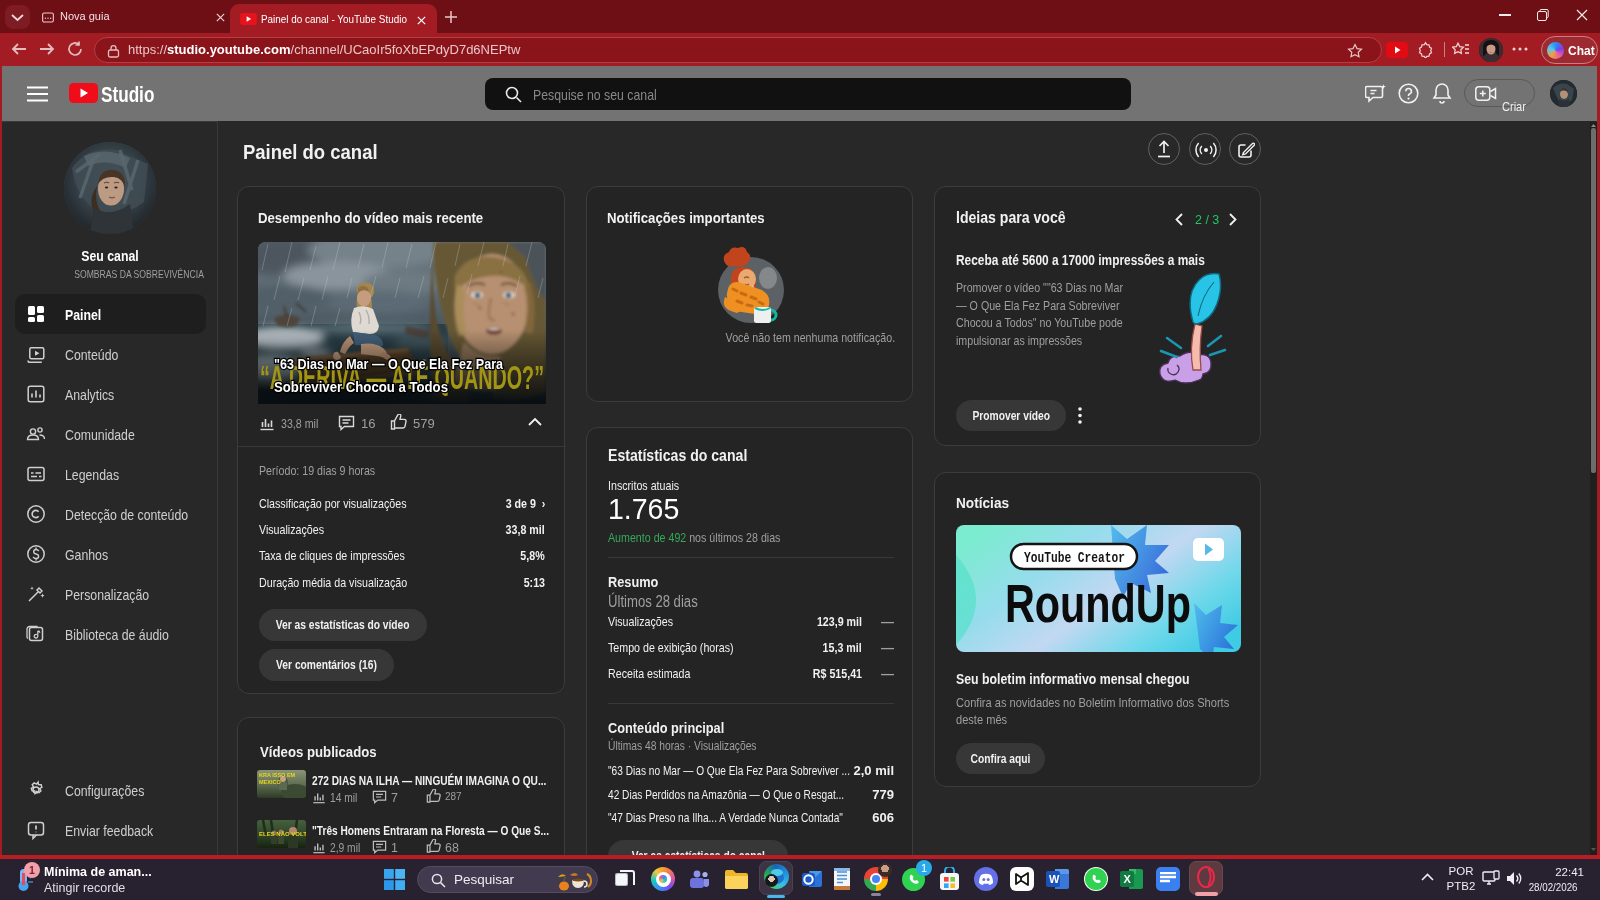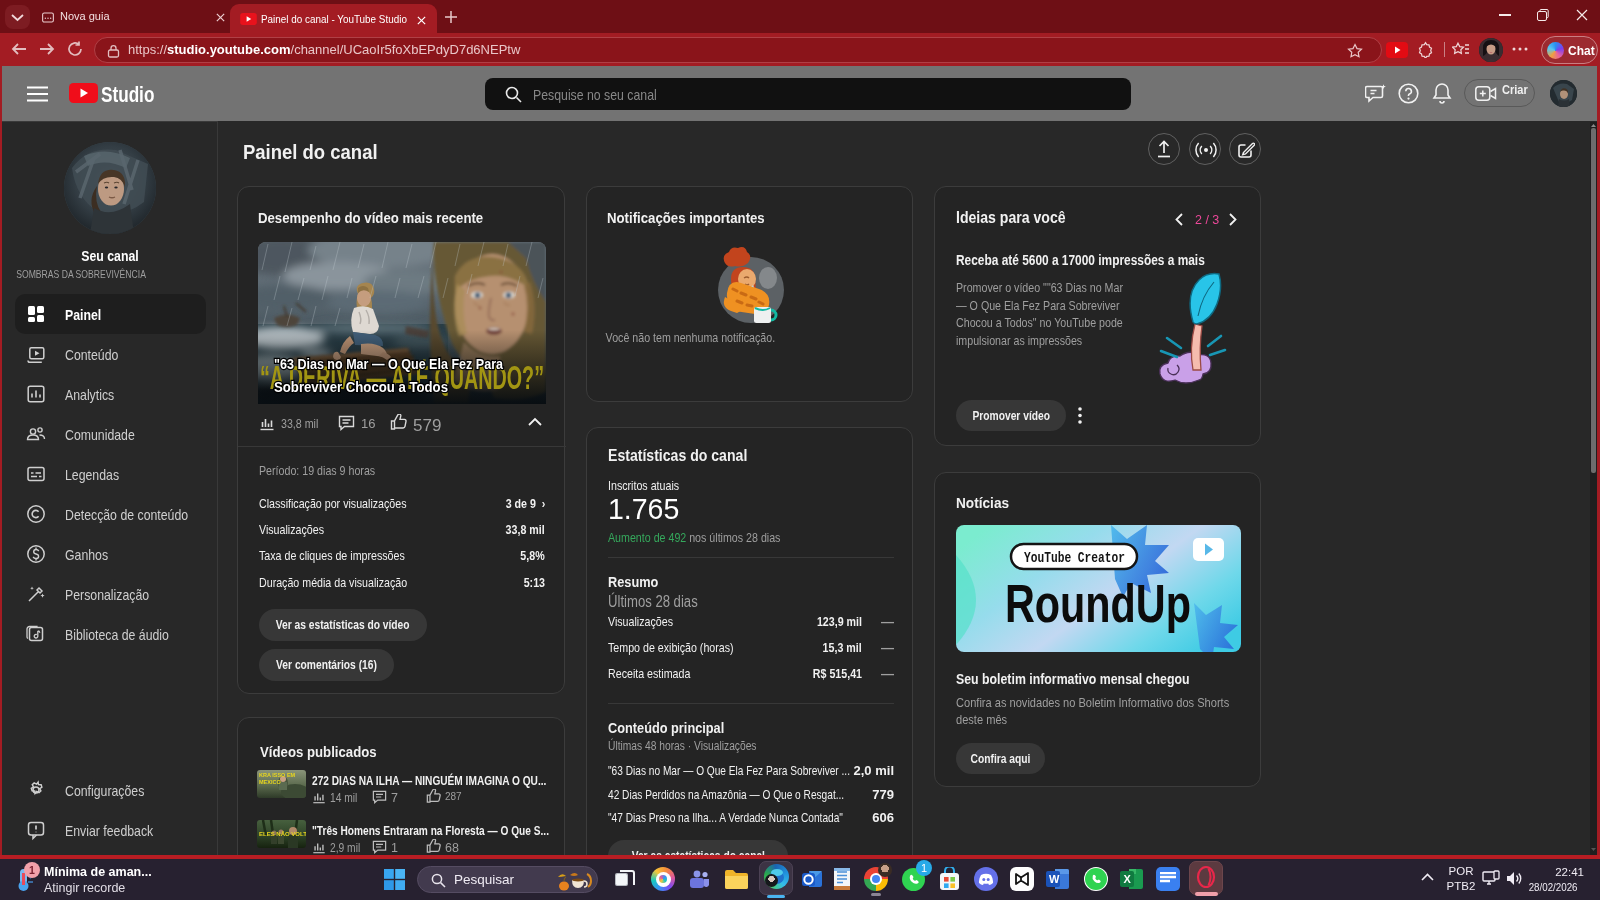--- a/index.html
+++ b/index.html
@@ -178,21 +178,21 @@
   <svg class="abs" style="left:1430px;top:16px" width="20" height="23" viewBox="0 0 20 23">
       <path d="M10 2 a6 6 0 0 1 6 6 v5 l2 3 H2 l2 -3 v-5 a6 6 0 0 1 6 -6z" stroke="#f1f1f1" stroke-width="1.6" fill="none"></path>
       <path d="M8 19 a2 2 0 0 0 4 0" stroke="#f1f1f1" stroke-width="1.6" fill="none"></path>
     </svg>
   <div class="abs" style="left:1462px;top:13px;width:71px;height:28px;border:1px solid #595959;border-radius:15px">
     <svg class="abs" style="left:10px;top:6px" width="22" height="15" viewBox="0 0 22 15">
         <rect x="0.8" y="0.8" width="14" height="13.4" rx="3" stroke="#f1f1f1" stroke-width="1.5" fill="none"></rect>
         <path d="M15.5 5.5 L20.5 2.5 V12.5 L15.5 9.5" stroke="#f1f1f1" stroke-width="1.5" fill="none"></path>
         <path d="M7.8 4.5 v6 M4.8 7.5 h6" stroke="#f1f1f1" stroke-width="1.5"></path>
       </svg>
-    <span class="abs" style="left:37px;top:2px;color:#f1f1f1;font-size:13px;font-weight:bold"><span class="t85">Criar</span></span>
+    <span class="abs" style="left:37px;top:19px;color:#f1f1f1;font-size:13px;font-weight:normal"><span class="t85">Criar</span></span>
   </div>
   <div class="abs" style="left:1548px;top:14px;width:27px;height:27px;border-radius:50%;overflow:hidden;background:#1c2327">
     <svg width="27" height="27" viewBox="0 0 27 27">
         <rect width="27" height="27" fill="#232b30"></rect>
         <path d="M3 8 Q9 2 17 4 L24 9 L22 20 Q16 25 9 22z" fill="#39454c"></path>
         <ellipse cx="14" cy="14" rx="4" ry="5" fill="#b09179"></ellipse>
         <path d="M10 12 q1.5-5 5.5-3.5 q3 1 2.5 5 q-1-3-4-3 q-3-.5-4 1.5z" fill="#413225"></path>
         <path d="M9 19 q5 3 10 0 l1 8 h-12z" fill="#2b3136"></path>
       </svg>
   </div>
@@ -217,21 +217,21 @@
       <path d="M34 42 Q36 26 50 28 Q62 30 61 45 Q58 36 50 35 Q39 34 34 42z" fill="#473627"></path>
       <path d="M33 44 q-3 16 4 26 l-6 2 q-8 -14 2 -28z" fill="#3c2e22"></path>
       <ellipse cx="42.5" cy="45.5" rx="1.7" ry="1.1" fill="#26262a"></ellipse>
       <ellipse cx="52" cy="45.5" rx="1.7" ry="1.1" fill="#26262a"></ellipse>
       <path d="M40 41 q3 -1.5 5 0 M50 41 q3 -1.5 5 0" stroke="#5c4634" stroke-width="1.1" fill="none"></path>
       <path d="M45 55 q3 1.6 6 0" stroke="#7c5a46" stroke-width="1.4" fill="none"></path>
       <path d="M30 66 Q47 76 66 62 L70 92 L26 92z" fill="#2e3438"></path>
     </svg>
   </div>
   <div class="abs" style="left:0;top:125px;width:216px;text-align:center;color:#fff;font-size:15px;font-weight:bold"><span class="t82c">Seu canal</span></div>
-  <div class="abs" style="left:0;top:146px;width:216px;text-align:left;color:#9f9f9f;font-size:10.5px"><span class="t82c">SOMBRAS DA SOBREVIVÊNCIA</span></div>
+  <div class="abs" style="left:0;top:146px;width:216px;text-align:right;color:#9f9f9f;font-size:10.5px"><span class="t82c">SOMBRAS DA SOBREVIVÊNCIA</span></div>
 
   <div class="menuitem active" style="top:172px">
     <svg class="ic" viewBox="0 0 22 22">
         <rect x="3" y="3" width="7" height="9" rx="1.5" fill="#fff"></rect>
         <rect x="12" y="3" width="7" height="7" rx="1.5" fill="#fff"></rect>
         <rect x="3" y="14" width="7" height="5" rx="1.5" fill="#fff"></rect>
         <rect x="12" y="12" width="7" height="7" rx="1.5" fill="#fff"></rect>
       </svg>
     <span class="lbl">Painel</span>
   </div>
@@ -451,21 +451,21 @@
       </svg>
     <span class="abs gray" style="left:43px;top:229px;font-size:13px"><span class="t82">33,8 mil</span></span>
     <svg class="abs" style="left:100px;top:228px" width="17" height="16" viewBox="0 0 17 16">
         <path d="M1.5 1.5 h14 v10 h-9 l-3.5 3 v-3 h-1.5z" stroke="#d9d9d9" stroke-width="1.4" fill="none"></path>
         <path d="M4.5 5 h8 M4.5 8 h6" stroke="#d9d9d9" stroke-width="1.3"></path>
       </svg>
     <span class="abs gray" style="left:123px;top:229px;font-size:13px">16</span>
     <svg class="abs" style="left:152px;top:227px" width="17" height="17" viewBox="0 0 17 17">
         <path d="M1.5 7 h3 v8 h-3z M4.5 14 h8.5 a2 2 0 0 0 2 -1.6 l1 -5 a1.6 1.6 0 0 0 -1.6 -2 h-4.4 l.8 -3.5 a1.6 1.6 0 0 0 -3 -1 l-3.3 6z" stroke="#d9d9d9" stroke-width="1.4" fill="none"></path>
       </svg>
-    <span class="abs gray" style="left:175px;top:229px;font-size:17px">579</span>
+    <span class="abs gray" style="left:175px;top:229px;font-size:13px">579</span>
     <svg class="abs" style="left:290px;top:230px" width="14" height="9" viewBox="0 0 14 9">
         <path d="M1 8 L7 2 L13 8" stroke="#f1f1f1" stroke-width="1.8" fill="none"></path>
       </svg>
     <div class="abs" style="left:0;top:259px;width:328px;height:1px;background:#383838"></div>
     <div class="abs gray" style="left:21px;top:276px;font-size:13px"><span class="t82">Período: 19 dias 9 horas</span></div>
     <div class="statrow abs" style="left:21px;top:309px;width:286px">
       <span class="t82">Classificação por visualizações</span>
         <span class="t82r" style="font-weight:bold">3 de 9&nbsp;&nbsp;›</span>
     </div>
     <div class="statrow abs" style="left:21px;top:335px;width:286px">
@@ -573,21 +573,21 @@
         <path d="M33 33 q3 -2 5 0 M34 39 q2 2 4 0" stroke="#9c5c2e" stroke-width="1.4" fill="none"></path>
         <path d="M41 41 q3 5 0 8" stroke="#bcd8e8" stroke-width="2.5" fill="none"></path>
         <path d="M16 48 q2 -14 14 -10 l18 6 q12 4 10 16 q-2 10 -14 9 l-20 -3 q-9 -6 -8 -18z" fill="#ef9122"></path>
         <path d="M22 44 l4 2 M30 48 l5 2 M40 52 l5 2 M26 56 l5 2 M36 60 l5 1 M48 57 l4 2" stroke="#c96a14" stroke-width="3" stroke-linecap="round"></path>
         <path d="M14 52 q-4 10 6 14 l6 2 q6 -2 2 -8z" fill="#ef9122"></path>
         <rect x="43" y="62" width="17" height="16" rx="2.5" fill="#eef0f0"></rect>
         <path d="M60 65 a5 5 0 0 1 0 10" stroke="#12b8a2" stroke-width="3" fill="none"></path>
         <path d="M44 63 q8 4 15 0" stroke="#12b8a2" stroke-width="2" fill="none"></path>
       </svg>
     </div>
-    <div class="abs gray" style="left:0;top:143px;width:327px;text-align:left;font-size:13px"><span class="t82c">Você não tem nenhuma notificação.</span></div>
+    <div class="abs gray" style="left:0;top:143px;width:327px;text-align:right;font-size:13px"><span class="t82c">Você não tem nenhuma notificação.</span></div>
   </div>
 
   <div class="card" style="left:368px;top:305px;width:327px;height:445px">
     <div class="cardtitle abs" style="left:21px;top:19px;font-size:16px">Estatísticas do canal</div>
     <div class="abs" style="left:21px;top:50px;color:#f1f1f1;font-size:13px"><span class="t82">Inscritos atuais</span></div>
     <div class="abs" style="left:21px;top:64px;color:#ffffff;font-size:30px"><span class="t85" style="transform:scaleX(0.95)">1.765</span></div>
     <div class="abs" style="left:21px;top:102px;font-size:13px"><span class="t82"><span style="color:#35a85c">Aumento de 492</span><span class="gray"> nos últimos 28 dias</span></span></div>
     <div class="abs" style="left:21px;top:129px;width:286px;height:1px;background:#383838"></div>
     <div class="abs cardtitle" style="left:21px;top:146px;font-size:14.5px">Resumo</div>
     <div class="abs gray" style="left:21px;top:165px;font-size:16px"><span class="t82">Últimos 28 dias</span></div>
@@ -618,21 +618,21 @@
     <div class="pillbtn abs" style="left:21px;top:412px;width:180px;height:32px">
         <span class="t82c">Ver as estatísticas do canal</span>
       </div>
   </div>
 
   <div class="card" style="left:716px;top:64px;width:327px;height:260px">
     <div class="cardtitle abs" style="left:21px;top:22px;font-size:16px">Ideias para você</div>
     <svg class="abs" style="left:240px;top:26px" width="8" height="13" viewBox="0 0 8 13">
         <path d="M7 1 L1.5 6.5 L7 12" stroke="#f1f1f1" stroke-width="1.8" fill="none"></path>
       </svg>
-    <span class="abs" style="left:260px;top:26px;color:#ec4899;font-size:12.5px">2 / 3</span>
+    <span class="abs" style="left:260px;top:26px;color:#22c55e;font-size:12.5px">2 / 3</span>
     <svg class="abs" style="left:294px;top:26px" width="8" height="13" viewBox="0 0 8 13">
         <path d="M1 1 L6.5 6.5 L1 12" stroke="#f1f1f1" stroke-width="1.8" fill="none"></path>
       </svg>
     <div class="abs" style="left:21px;top:65px;color:#f1f1f1;font-size:14px;font-weight:bold"><span class="t85">Receba até 5600 a 17000 impressões a mais</span></div>
     <div class="abs gray" style="left:21px;top:92px;font-size:13px;line-height:17.5px"><span class="t82" style="white-space:normal;width:248px">Promover o vídeo ""63 Dias no Mar<br>— O Que Ela Fez Para Sobreviver<br>Chocou a Todos" no YouTube pode<br>impulsionar as impressões</span></div>
     <div class="abs" style="left:220px;top:85px;width:75px;height:115px">
       <svg width="75" height="115" viewBox="0 0 75 115">
         <path d="M44 108 q-14 6 -24 0 q-12 4 -15 -6 q-2 -9 8 -11 q2 -8 12 -7 q10 -7 18 -1 q12 -2 13 8 q1 10 -8 11 q-1 6 -4 6z" fill="#c9a0e8" stroke="#4a3058" stroke-width="1.3"></path>
         <path d="M13 96 a5.5 5.5 0 1 0 9 -3" fill="none" stroke="#4a3058" stroke-width="1.3"></path>
         <path d="M40 52 q-6 24 -2 46 l8 0 q-2 -22 1 -44z" fill="#f5bcae" stroke="#9a4a44" stroke-width="1.3"></path>

